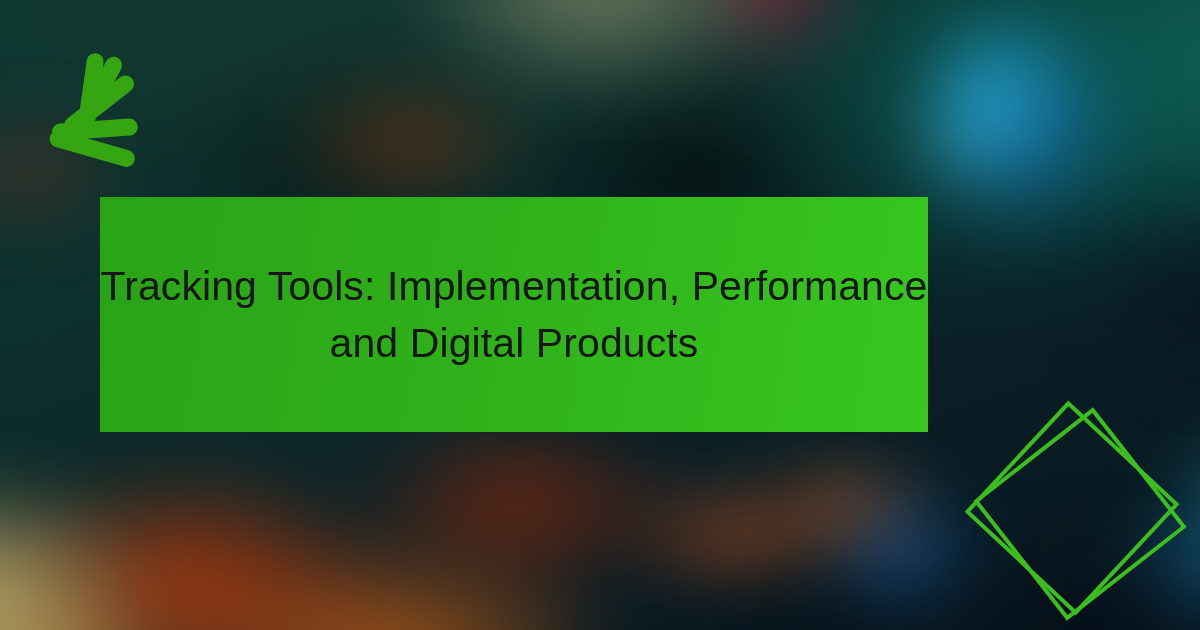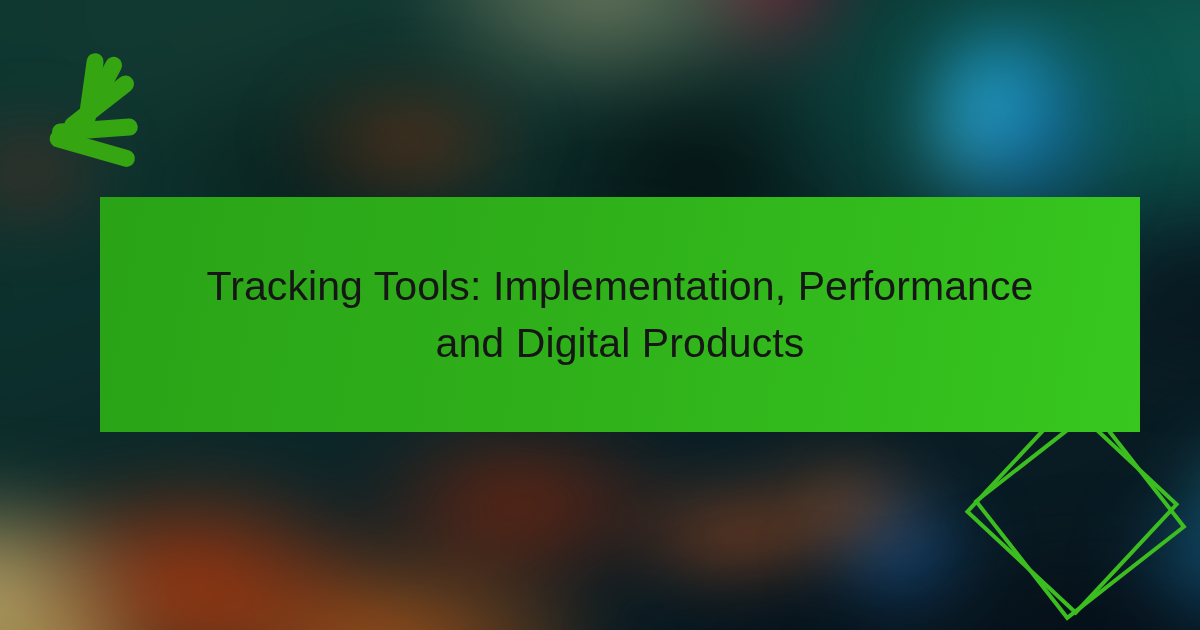--- a/index.html
+++ b/index.html
@@ -87,21 +87,21 @@
     box-sizing: border-box;
   }
   .sq-a { width: 152px; height: 152px; left: 26px; top: 32px; transform: rotate(43deg); }
   .sq-b { width: 152px; height: 152px; left: 34px; top: 38px; transform: rotate(52deg); }
 
   
   .banner {
     position: absolute;
     left: 100px;
     top: 197px;
-    width: 1040px;
+    width: 828px;
     height: 235px;
     background: linear-gradient(100deg, #2aa317 0%, #2fb01a 45%, #37c71f 100%);
     display: flex;
     align-items: center;
     justify-content: center;
   }
   .banner-title {
     margin: 0;
     width: 880px;
     text-align: center;

